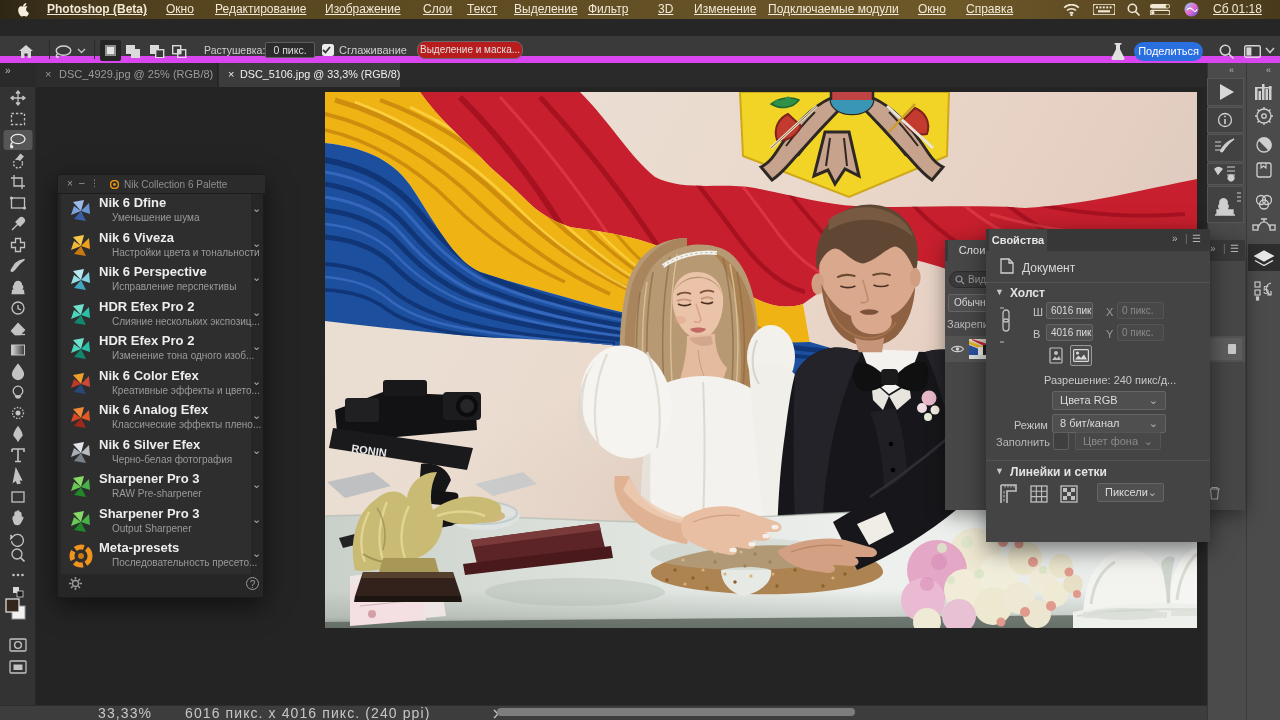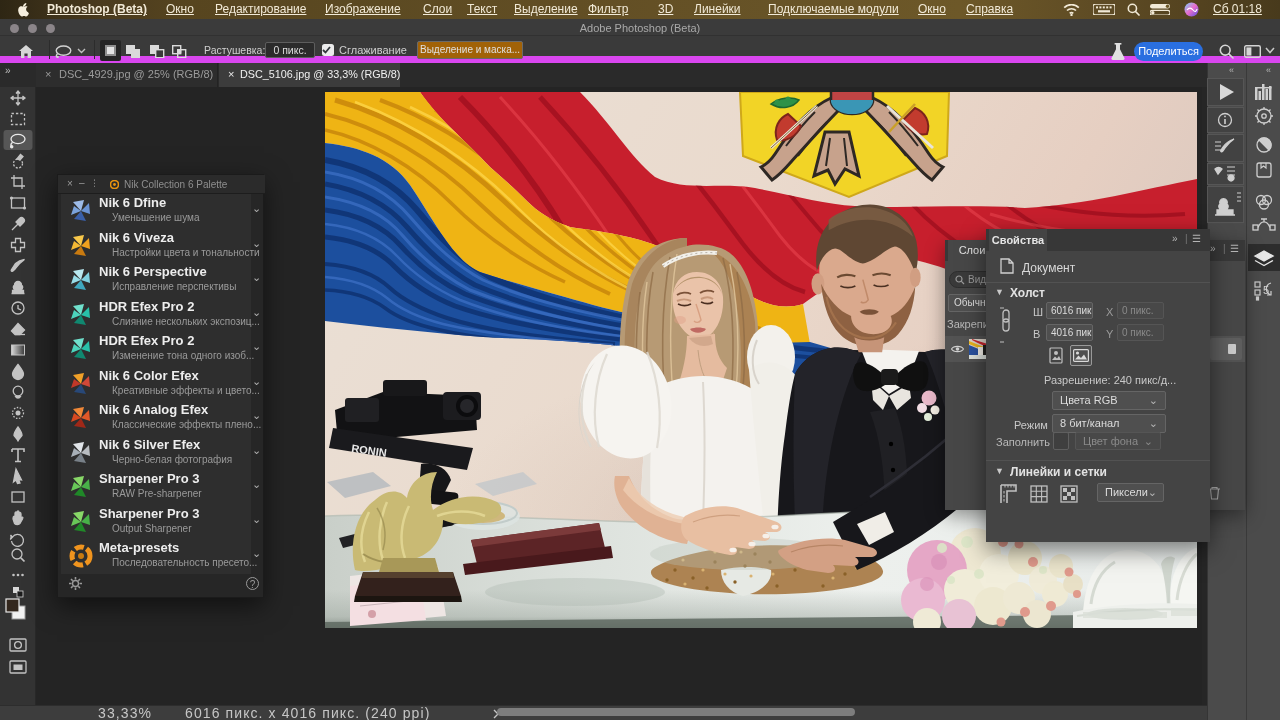--- a/index.html
+++ b/index.html
@@ -424,21 +424,21 @@
     </svg>
     <span style="left:47px; font-weight:bold;">Photoshop (Beta)</span>
     <span style="left:166px;">Окно</span>
     <span style="left:215px;">Редактирование</span>
     <span style="left:325px;">Изображение</span>
     <span style="left:423px;">Слои</span>
     <span style="left:467px;">Текст</span>
     <span style="left:514px;">Выделение</span>
     <span style="left:588px;">Фильтр</span>
     <span style="left:658px;">3D</span>
-    <span style="left:694px;">Линейки</span>
+    <span style="left:694px;">Изменение</span>
     <span style="left:768px;">Подключаемые модули</span>
     <span style="left:918px;">Окно</span>
     <span style="left:966px;">Справка</span>
     <svg class="abs" style="left:1063px; top:4px;" width="17" height="12" viewBox="0 0 17 12">
         <path fill="none" stroke="#f1e9d6" stroke-width="1.7" d="M1.2 3.6a10.5 10.5 0 0 1 14.6 0M4 6.5a6.6 6.6 0 0 1 9 0M6.7 9.3a2.8 2.8 0 0 1 3.6 0"></path>
         <circle cx="8.5" cy="11" r="1.2" fill="#f1e9d6"></circle>
       </svg>
     <svg class="abs" style="left:1093px; top:4px;" width="22" height="11" viewBox="0 0 22 11">
         <rect x="0" y="0" width="22" height="11" rx="2.5" fill="none" stroke="#f1e9d6" stroke-width="1.3"></rect>
         <g fill="#f1e9d6">
@@ -466,26 +466,20 @@
             <stop offset="0" stop-color="#7bd3f7"></stop>
             <stop offset=".5" stop-color="#e86ccb"></stop>
             <stop offset="1" stop-color="#5a4fe0"></stop>
           </linearGradient>
         </defs>
         <circle cx="7.5" cy="7.5" r="7" fill="url(#siri)"></circle>
         <path d="M3 8c2-2.5 4-2.5 6 0s3.5 1.5 4-1" stroke="#fff" stroke-width="1.2" fill="none"></path>
       </svg>
     <span style="left:1213px;">Сб 01:18</span>
   </div>
-  <div id="titlebar" class="abs">
-    <div class="tl" style="left:10px;"></div>
-    <div class="tl" style="left:28px;"></div>
-    <div class="tl" style="left:46px;"></div>
-    <div id="titletext">Adobe Photoshop (Beta)</div>
-  </div>
   <div id="optionsbar" class="abs">
     <svg class="abs" style="left:19px; top:9px;" width="14" height="13" viewBox="0 0 14 13">
         <path fill="#d6d6d6" d="M7 0 L14 6 H12 V13 H8.6 V8.5 H5.4 V13 H2 V6 H0 Z"></path>
       </svg>
     <div class="abs" style="left:49px; top:4px; width:1px; height:19px; background:#2c2c2c;"></div>
     <svg class="abs" style="left:55px; top:9px;" width="17" height="13" viewBox="0 0 17 13">
         <ellipse cx="8.5" cy="5.6" rx="7.3" ry="4.6" fill="none" stroke="#d2d2d2" stroke-width="1.4"></ellipse>
         <path d="M2.5 8.7 c-1.2 1-1.6 2.4-.6 3.4" fill="none" stroke="#d2d2d2" stroke-width="1.4"></path>
         <circle cx="2.6" cy="12" r="1.2" fill="#d2d2d2"></circle>
       </svg>
@@ -508,21 +502,21 @@
         <rect x="5.7" y="4.7" width="8" height="8" fill="none" stroke="#dadada" stroke-width="1.4"></rect>
         <rect x="5.7" y="4.7" width="3.6" height="3.6" fill="#dadada"></rect>
       </svg>
     <span class="abs" style="left:204px; top:8px; font-size:10.5px;">Растушевка:</span>
     <div class="fld" style="left:265px; top:6px; width:50px; height:16px; background:#2b2b2b; border-color:#5e5e5e; text-align:center; line-height:14px; font-size:10.5px;">0 пикс.</div>
     <div class="abs" style="left:322px; top:8px; width:12px; height:12px; background:#ececec; border-radius:2.5px;"></div>
     <svg class="abs" style="left:322px; top:10px;" width="9" height="8" viewBox="0 0 9 8">
         <path d="M1 4 L3.5 6.5 L8 1" stroke="#33373c" stroke-width="1.8" fill="none"></path>
       </svg>
     <span class="abs" style="left:339px; top:8px;">Сглаживание</span>
-    <div class="abs" style="left:417px; top:5px; width:106px; height:18px; background:#a16207; border:1px solid #6a6a6a; border-radius:2px; font-size:10px; color:#e0e0e0; text-align:center; line-height:16px;">Выделение и маска...</div>
+    <div class="abs" style="left:417px; top:5px; width:106px; height:18px; background:#b91c1c; border:1px solid #6a6a6a; border-radius:8px; font-size:10px; color:#e0e0e0; text-align:center; line-height:16px;">Выделение и маска...</div>
     <svg class="abs" style="left:1111px; top:7px;" width="14" height="17" viewBox="0 0 14 17">
         <path fill="#e0e0e0" d="M5 1 h4 v5.2 l4.2 8.2 a1.6 1.6 0 0 1 -1.4 2.6 H2.2 a1.6 1.6 0 0 1 -1.4 -2.6 L5 6.2 Z"></path>
         <rect x="3.6" y="0" width="6.8" height="1.6" fill="#e0e0e0"></rect>
       </svg>
     <div class="abs" style="left:1134px; top:6px; width:69px; height:19px; background:#2a6fe0; border-radius:10px; color:#fff; font-size:11px; text-align:center; line-height:19px;">Поделиться</div>
     <svg class="abs" style="left:1219px; top:8px;" width="15" height="15" viewBox="0 0 15 15">
         <circle cx="6.2" cy="6.2" r="4.9" fill="none" stroke="#d5d5d5" stroke-width="1.6"></circle>
         <path d="M9.8 9.8 L14 14" stroke="#d5d5d5" stroke-width="1.7" stroke-linecap="round"></path>
       </svg>
     <svg class="abs" style="left:1244px; top:9px;" width="17" height="13" viewBox="0 0 17 13">

